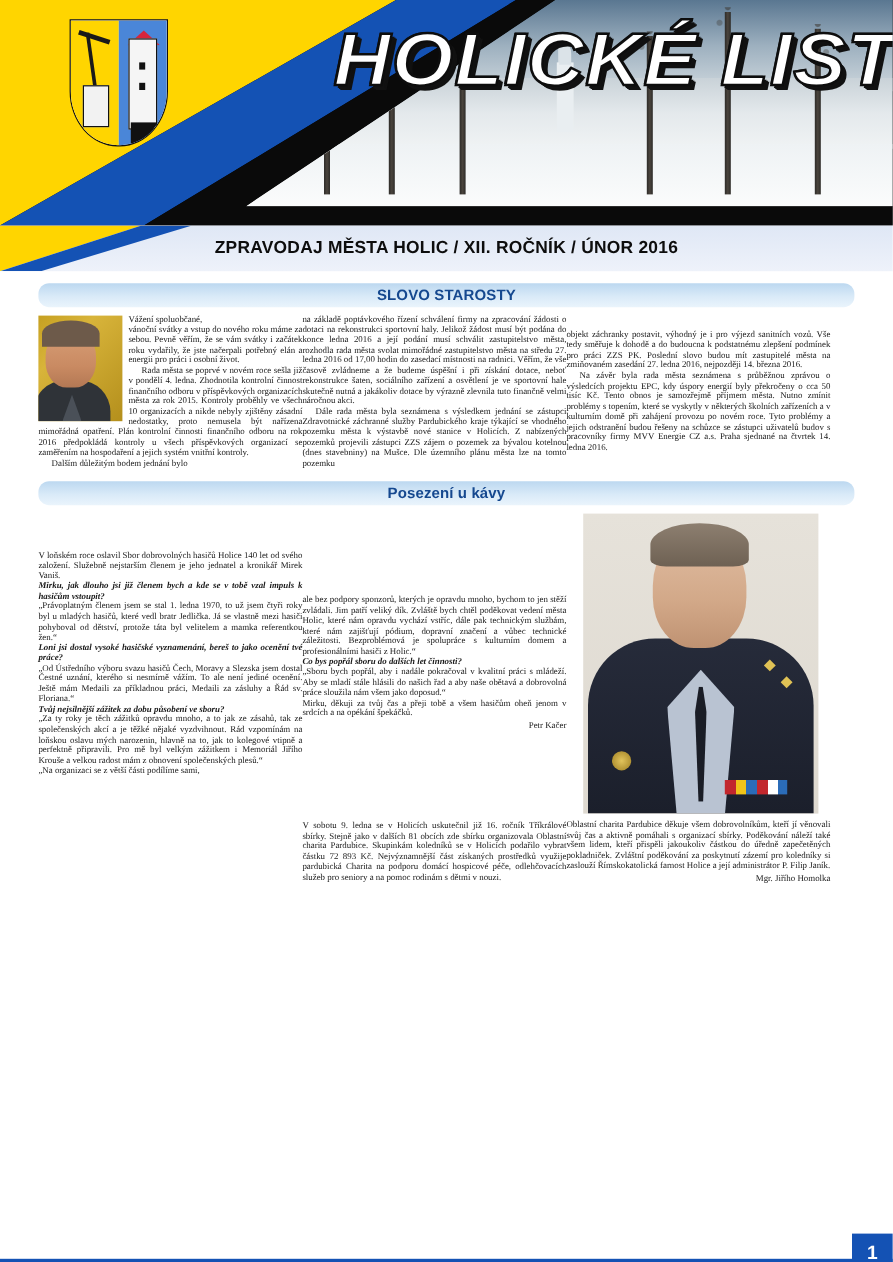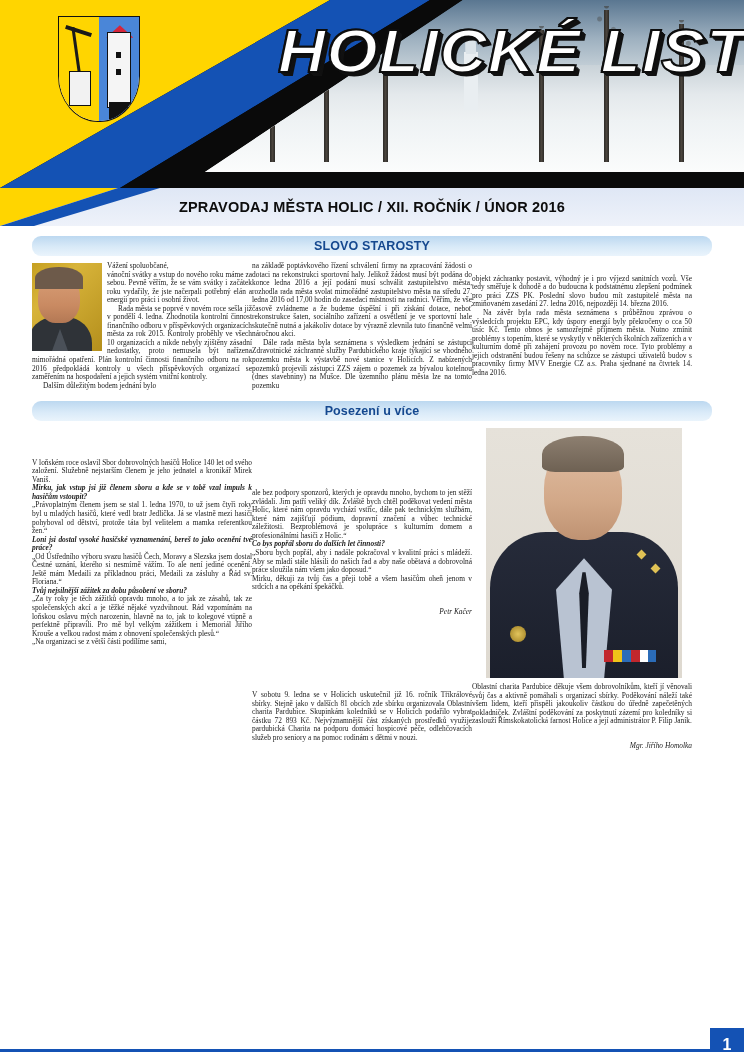--- a/index.html
+++ b/index.html
@@ -196,21 +196,21 @@
     font-size:7.4px;
     line-height:8.55px;
     text-align:justify;
     color:#1a1a1a;
     font-family:"Liberation Serif", serif;
     hyphens:auto;
   }
   .col p{margin:0;text-indent:11px;}
   .col p.noind{text-indent:0;}
   .col p.q{font-style:italic;font-weight:bold;text-indent:0;}
-  .col p.sign{text-align:right;font-style:italic;text-indent:0;margin-top:16px;}
+  .col p.sign{text-align:right;text-indent:0;margin-top:2px;}
 
   .portrait{
     float:left;
     width:70px;height:88px;
     margin:1px 5px 2px 0;
     background:linear-gradient(135deg,#c6a021 0%,#d8b43a 30%,#b48f1c 100%);
     position:relative;overflow:hidden;
     border:0;
   }
   .portrait .face{
@@ -359,25 +359,25 @@
       <div class="col">
         <p class="noind">na základě poptávkového řízení schválení firmy na zpracování žádosti o dotaci na rekonstrukci sportovní haly. Jelikož žádost musí být podána do konce ledna 2016 a její podání musí schválit zastupitelstvo města, rozhodla rada města svolat mimořádné zastupitelstvo města na středu 27. ledna 2016 od 17,00 hodin do zasedací místnosti na radnici. Věřím, že vše časově zvládneme a že budeme úspěšní i při získání dotace, neboť rekonstrukce šaten, sociálního zařízení a osvětlení je ve sportovní hale skutečně nutná a jakákoliv dotace by výrazně zlevnila tuto finančně velmi náročnou akci.</p>
         <p>Dále rada města byla seznámena s výsledkem jednání se zástupci Zdravotnické záchranné služby Pardubického kraje týkající se vhodného pozemku města k výstavbě nové stanice v Holicích. Z nabízených pozemků projevili zástupci ZZS zájem o pozemek za bývalou kotelnou (dnes stavebniny) na Mušce. Dle územního plánu města lze na tomto pozemku</p>
       </div>
       <div class="col">
         <p class="noind">objekt záchranky postavit, výhodný je i pro výjezd sanitních vozů. Vše tedy směřuje k dohodě a do budoucna k podstatnému zlepšení podmínek pro práci ZZS PK. Poslední slovo budou mít zastupitelé města na zmiňovaném zasedání 27. ledna 2016, nejpozději 14. března 2016.</p>
         <p>Na závěr byla rada města seznámena s průběžnou zprávou o výsledcích projektu EPC, kdy úspory energií byly překročeny o cca 50 tisíc Kč. Tento obnos je samozřejmě příjmem města. Nutno zmínit problémy s topením, které se vyskytly v některých školních zařízeních a v kulturním domě při zahájení provozu po novém roce. Tyto problémy a jejich odstranění budou řešeny na schůzce se zástupci uživatelů budov s pracovníky firmy MVV Energie CZ a.s. Praha sjednané na čtvrtek 14. ledna 2016.</p>
       </div>
     </div>
 
-    <div class="section-head" style="margin-top:11px;">Posezení u více</div>
+    <div class="section-head" style="margin-top:11px;">Posezení u kávy</div>
     <div class="cols">
       <div class="col">
         <p class="noind">V loňském roce oslavil Sbor dobrovolných hasičů Holice 140 let od svého založení. Služebně nejstarším členem je jeho jednatel a kronikář Mirek Vaniš.</p>
-        <p class="q">Mirku, jak vstup jsi již členem sboru a kde se v tobě vzal impuls k hasičům vstoupit?</p>
+        <p class="q">Mirku, jak dlouho jsi již členem bych a kde se v tobě vzal impuls k hasičům vstoupit?</p>
         <p class="noind">„Právoplatným členem jsem se stal 1. ledna 1970, to už jsem čtyři roky byl u mladých hasičů, které vedl bratr Jedlička. Já se vlastně mezi hasiči pohyboval od dětství, protože táta byl velitelem a mamka referentkou žen.“</p>
         <p class="q">Loni jsi dostal vysoké hasičské vyznamenání, bereš to jako ocenění tvé práce?</p>
         <p class="noind">„Od Ústředního výboru svazu hasičů Čech, Moravy a Slezska jsem dostal Čestné uznání, kterého si nesmírně vážím. To ale není jediné ocenění. Ještě mám Medaili za příkladnou práci, Medaili za zásluhy a Řád sv. Floriana.“</p>
         <p class="q">Tvůj nejsilnější zážitek za dobu působení ve sboru?</p>
         <p class="noind">„Za ty roky je těch zážitků opravdu mnoho, a to jak ze zásahů, tak ze společenských akcí a je těžké nějaké vyzdvihnout. Rád vzpomínám na loňskou oslavu mých narozenin, hlavně na to, jak to kolegové vtipně a perfektně připravili. Pro mě byl velkým zážitkem i Memoriál Jiřího Krouše a velkou radost mám z obnovení společenských plesů.“</p>
         <p class="noind">„Na organizaci se z větší části podílíme sami,</p>
       </div>
       <div class="col">
         <p class="noind">ale bez podpory sponzorů, kterých je opravdu mnoho, bychom to jen stěží zvládali. Jim patří veliký dík. Zvláště bych chtěl poděkovat vedení města Holic, které nám opravdu vychází vstříc, dále pak technickým službám, které nám zajišťují pódium, dopravní značení a vůbec technické záležitosti. Bezproblémová je spolupráce s kulturním domem a profesionálními hasiči z Holic.“</p>
         <p class="q">Co bys popřál sboru do dalších let činnosti?</p>

